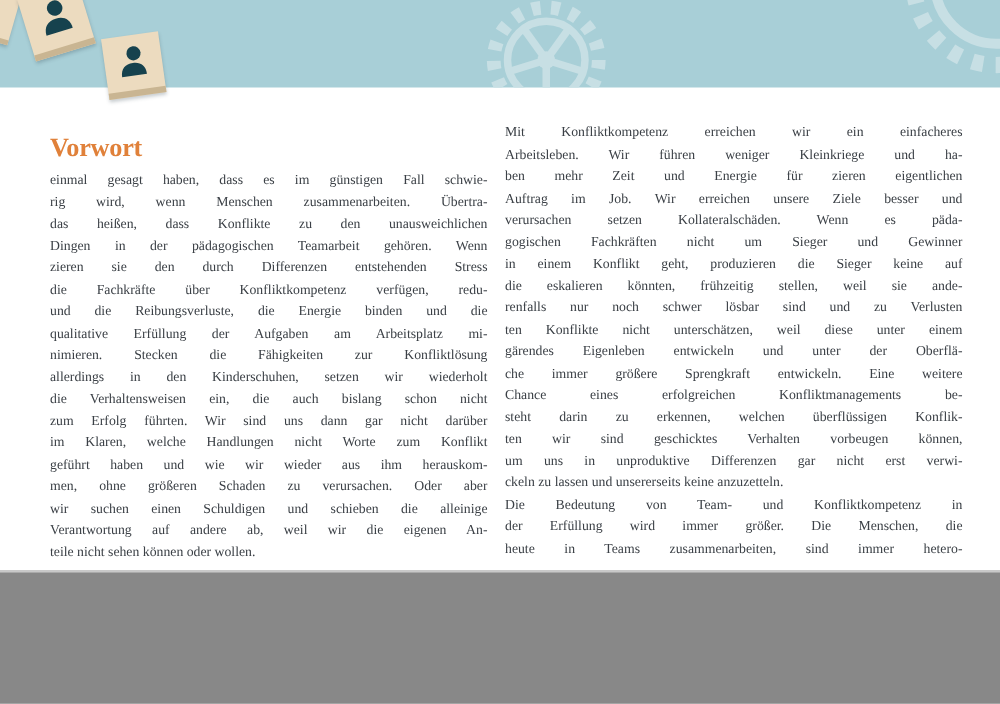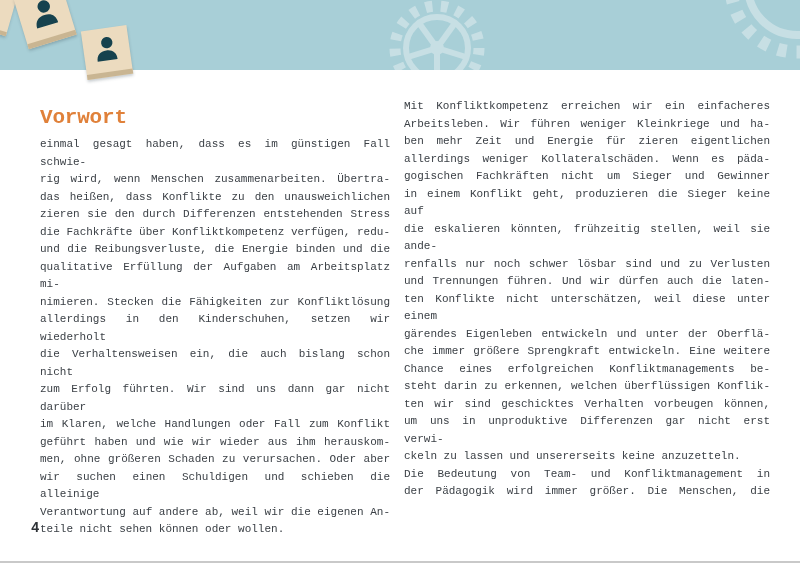--- a/index.html
+++ b/index.html
@@ -9,24 +9,24 @@
     --tile-edge-color:#c9b592;
     --person-icon-color:#16424e;
     --title-color:#e0813a;
     --text-color:#3b4046;
     --page-background:#ffffff;
   }
   html,body{margin:0;padding:0;}
   body{background:#888;}
   .page{
     position:relative;
-    width:800px;height:563px;
+    width:800px;height:458px;
     background:var(--page-background);
     overflow:hidden;
-    font-family:Liberation Mono, monospace;
+    font-family:Liberation Serif, serif;
     color:var(--text-color);
   }
   .header-band{
     position:absolute;left:0;top:0;width:800px;height:70px;
     background:var(--header-background);
     overflow:hidden;z-index:1;
   }
   .tile{
     position:absolute;z-index:2;
     background:var(--tile-color);
@@ -110,60 +110,62 @@
     </svg>
   </div>
 
   <h1 class="article-title">Vorwort</h1>
 
   <div class="text-column col-left">
       <div>
         <div class="tline">einmal gesagt haben, dass es im günstigen Fall schwie-</div>
         <div class="tline">rig wird, wenn Menschen zusammenarbeiten. Übertra-</div>
         <div class="tline">das heißen, dass Konflikte zu den unausweichlichen</div>
+        <div class="tline">Dingen in der pädagogischen Teamarbeit gehören. Wenn</div>
         <div class="tline">zieren sie den durch Differenzen entstehenden Stress</div>
         <div class="tline">die Fachkräfte über Konfliktkompetenz verfügen, redu-</div>
         <div class="tline">und die Reibungsverluste, die Energie binden und die</div>
         <div class="tline">qualitative Erfüllung der Aufgaben am Arbeitsplatz mi-</div>
         <div class="tline">nimieren. Stecken die Fähigkeiten zur Konfliktlösung</div>
         <div class="tline">allerdings in den Kinderschuhen, setzen wir wiederholt</div>
         <div class="tline">die Verhaltensweisen ein, die auch bislang schon nicht</div>
         <div class="tline">zum Erfolg führten. Wir sind uns dann gar nicht darüber</div>
-        <div class="tline">im Klaren, welche Handlungen oder Fall zum Konflikt</div>
+        <div class="tline">im Klaren, welche Handlungen nicht Worte zum Konflikt</div>
         <div class="tline">geführt haben und wie wir wieder aus ihm herauskom-</div>
         <div class="tline">men, ohne größeren Schaden zu verursachen. Oder aber</div>
         <div class="tline">wir suchen einen Schuldigen und schieben die alleinige</div>
         <div class="tline">Verantwortung auf andere ab, weil wir die eigenen An-</div>
         <div class="tline tline-end">teile nicht sehen können oder wollen.</div>
       </div>
     </div>
 
   <div class="text-column col-right">
       <div>
         <div class="tline">Mit Konfliktkompetenz erreichen wir ein einfacheres</div>
         <div class="tline">Arbeitsleben. Wir führen weniger Kleinkriege und ha-</div>
         <div class="tline">ben mehr Zeit und Energie für zieren eigentlichen</div>
-        <div class="tline">allerdings weniger Kollateralschäden. Wenn es päda-</div>
+        <div class="tline">Auftrag im Job. Wir erreichen unsere Ziele besser und</div>
+        <div class="tline">verursachen setzen Kollateralschäden. Wenn es päda-</div>
         <div class="tline">gogischen Fachkräften nicht um Sieger und Gewinner</div>
         <div class="tline">in einem Konflikt geht, produzieren die Sieger keine auf</div>
         <div class="tline">die eskalieren könnten, frühzeitig stellen, weil sie ande-</div>
         <div class="tline">renfalls nur noch schwer lösbar sind und zu Verlusten</div>
-        <div class="tline">und Trennungen führen. Und wir dürfen auch die laten-</div>
         <div class="tline">ten Konflikte nicht unterschätzen, weil diese unter einem</div>
         <div class="tline">gärendes Eigenleben entwickeln und unter der Oberflä-</div>
         <div class="tline">che immer größere Sprengkraft entwickeln. Eine weitere</div>
         <div class="tline">Chance eines erfolgreichen Konfliktmanagements be-</div>
         <div class="tline">steht darin zu erkennen, welchen überflüssigen Konflik-</div>
         <div class="tline">ten wir sind geschicktes Verhalten vorbeugen können,</div>
         <div class="tline">um uns in unproduktive Differenzen gar nicht erst verwi-</div>
         <div class="tline tline-end">ckeln zu lassen und unsererseits keine anzuzetteln.</div>
       </div>
       <div>
-        <div class="tline">Die Bedeutung von Team- und Konfliktmanagement in</div>
-        <div class="tline">der Pädagogik wird immer größer. Die Menschen, die</div>
+        <div class="tline">Die Bedeutung von Team- und Konfliktkompetenz in</div>
+        <div class="tline">der Erfüllung wird immer größer. Die Menschen, die</div>
+        <div class="tline">heute in Teams zusammenarbeiten, sind immer hetero-</div>
       </div>
     </div>
 
   <div class="page-number">4</div>
 
   <div class="page-bottom-edge"></div>
 
 </div>
 
 </body></html>

